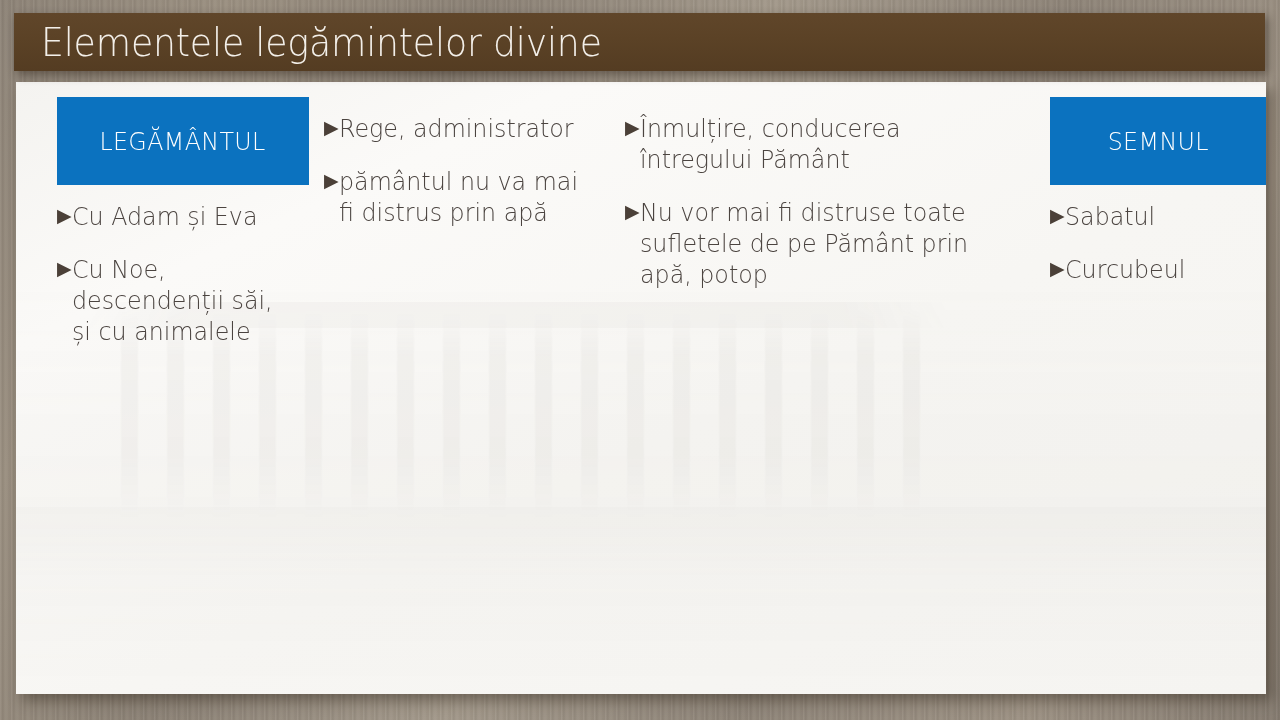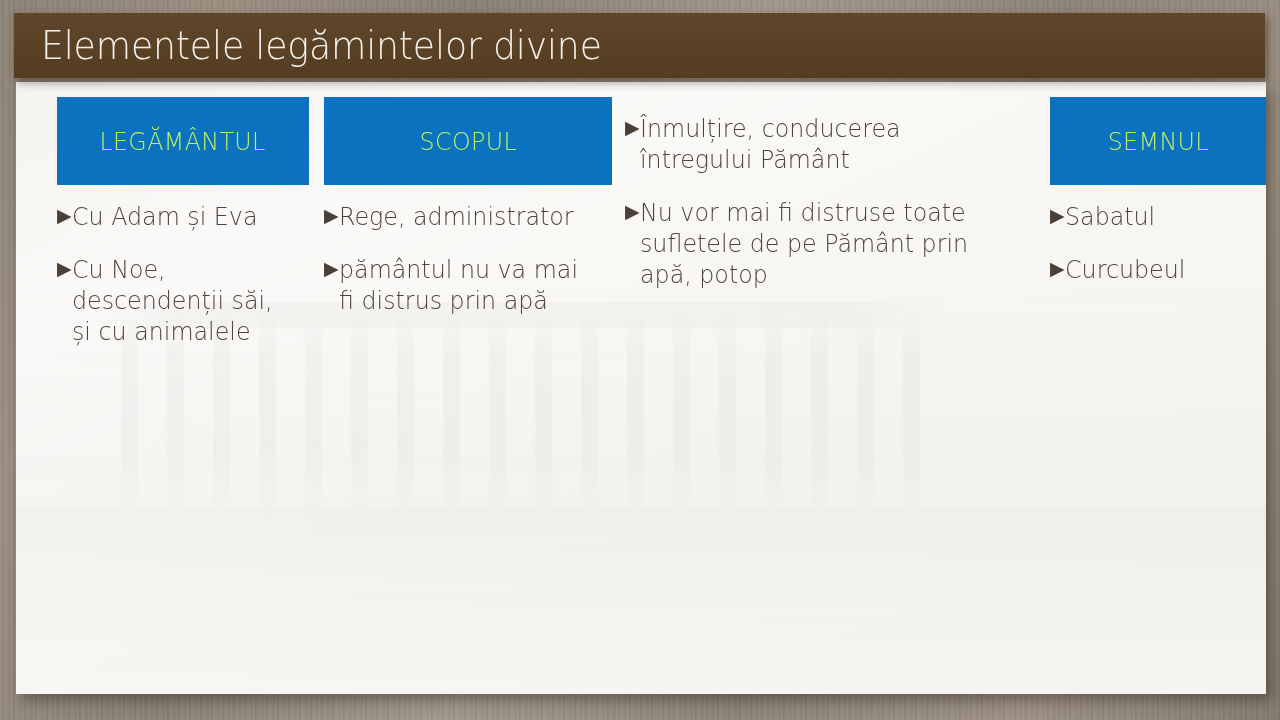--- a/index.html
+++ b/index.html
@@ -105,21 +105,21 @@
     height: 70px;
     background: linear-gradient(180deg, rgba(120,114,104,0.38), rgba(255,255,255,0));
   }
 
   
   #title-bar {
     position: absolute;
     left: 14px;
     top: 13px;
     width: 1251px;
-    height: 65px;
+    height: 58px;
     background: linear-gradient(180deg, #60462a 0%, #5b4226 45%, #543c22 100%);
     box-shadow: 3px 4px 9px rgba(35,25,15,0.45);
     display: flex;
     align-items: center;
   }
   #title-text {
     color: #f3efe9;
     font-family: "DejaVu Sans", sans-serif;
     font-size: 39px;
     font-weight: 300;
@@ -138,21 +138,21 @@
     top: 0;
     width: 1250px;
     height: 100%;
   }
   .col {
     position: absolute;
     top: 15px;
   }
   .col-head {
     background: #0b72bf;
-    color: #bef264;
+    color: #ffffff;
     display: flex;
     align-items: center;
     justify-content: center;
     height: 88px;
     font-size: 25px;
     font-weight: 300;
     letter-spacing: 0.4px;
     transform-origin: center;
     box-sizing: border-box;
     padding: 17px 6px;
@@ -218,23 +218,20 @@
             <span class="bullet-text">Cu Adam și Eva</span>
           </div>
           <div class="bullet-row">
             <span class="bullet-mark">▶</span>
             <span class="bullet-text">Cu Noe, descendenții săi, și cu animalele</span>
           </div>
         </div>
       </div>
 
       <div class="col" id="col-1">
-        <div class="col-head">
-          <span>SCOPUL</span>
-        </div>
         <div class="col-body">
           <div class="bullet-row">
             <span class="bullet-mark">▶</span>
             <span class="bullet-text">Rege, administrator</span>
           </div>
           <div class="bullet-row">
             <span class="bullet-mark">▶</span>
             <span class="bullet-text">pământul nu va mai fi distrus prin apă</span>
           </div>
         </div>

